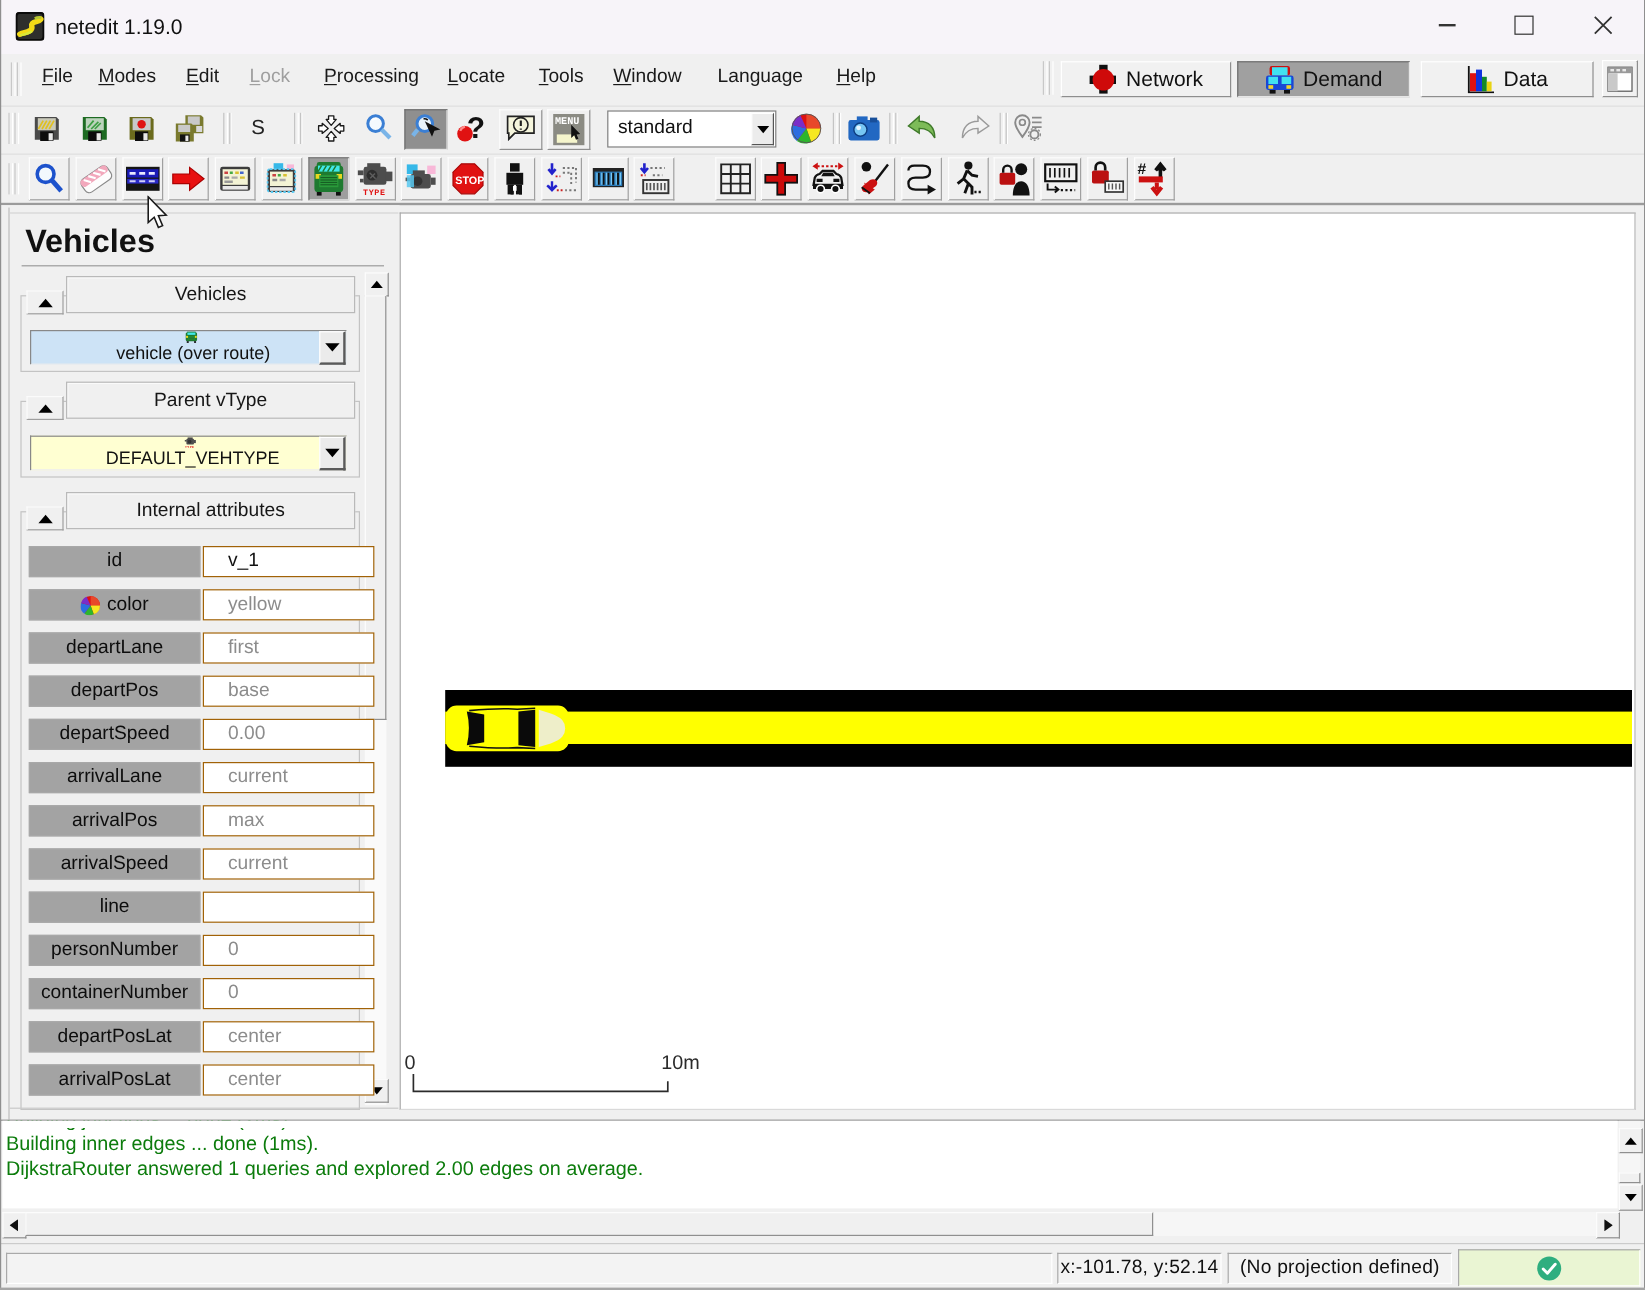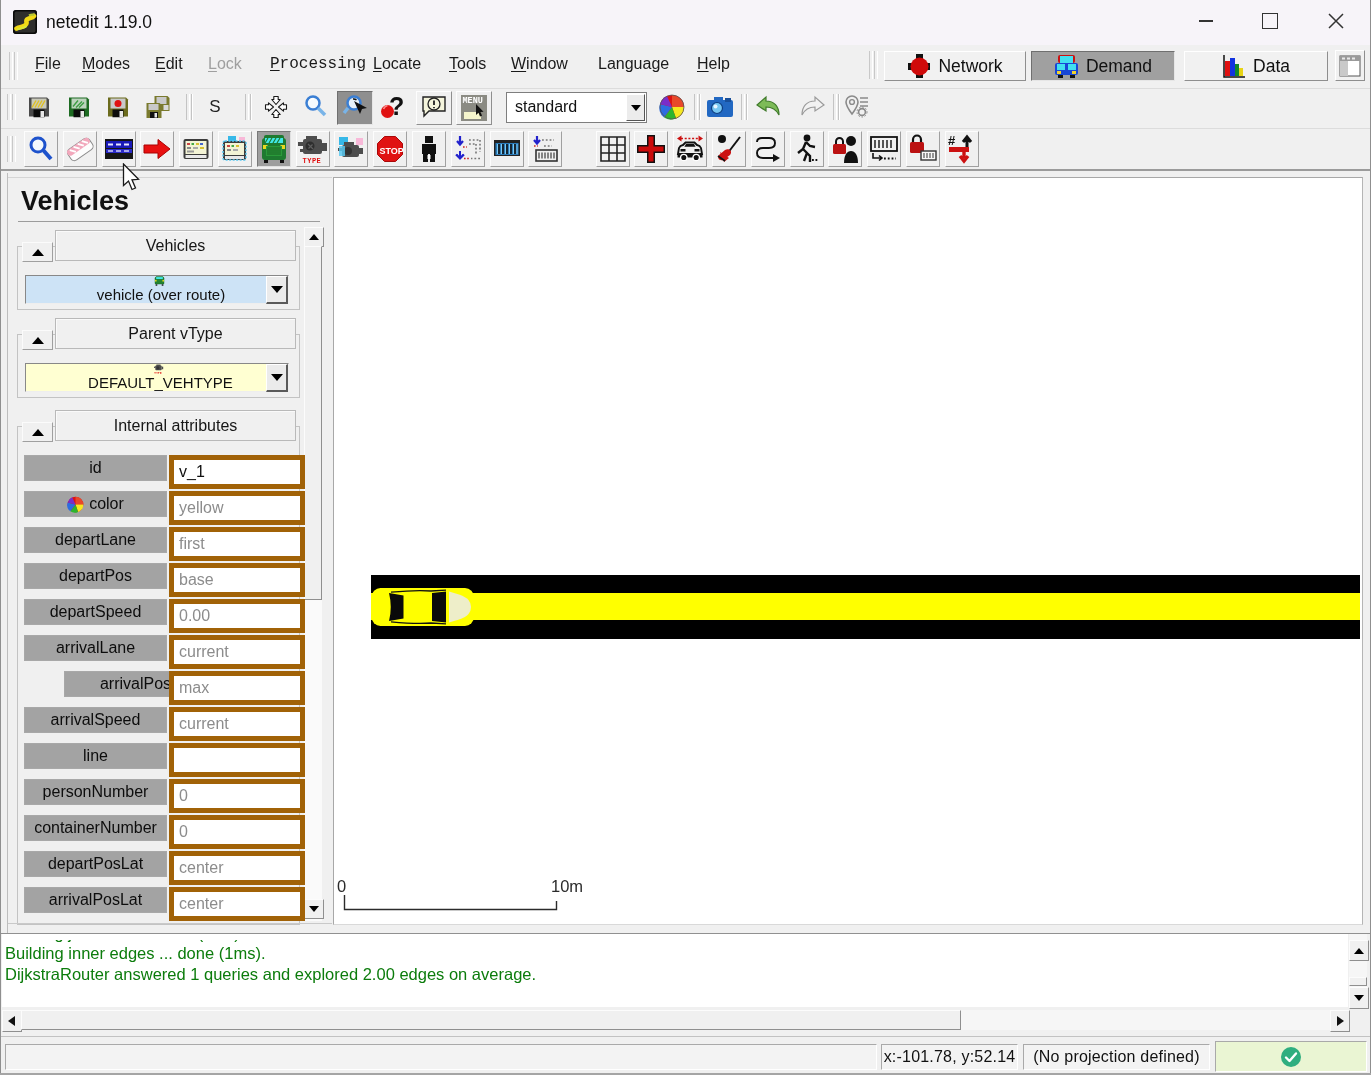--- a/index.html
+++ b/index.html
@@ -29,22 +29,22 @@
             display:flex;align-items:center;justify-content:center;
             font-size:16px;color:#161616;}
   .grparrow{position:absolute;width:29px;height:18px;background:#f0f0f0;
             border-top:1px solid #fbfbfb;border-left:1px solid #fbfbfb;
             border-bottom:1px solid #9f9f9f;border-right:1px solid #9f9f9f;
             display:flex;align-items:center;justify-content:center;}
   .alabel{position:absolute;left:24px;width:141px;height:24px;background:#a3a3a3;
           border:1px solid #a8a8a8;display:flex;align-items:center;justify-content:center;
           font-size:16px;color:#0d0d0d;}
   .ainput{position:absolute;left:169px;width:121px;height:24px;background:#ffffff;
-          border:5px solid #a16207;display:flex;align-items:center;
-          font-size:16px;color:#8c8c8c;padding-left:5px;}
+          border:1px solid #a16207;display:flex;align-items:center;
+          font-size:16px;color:#8c8c8c;padding-left:20px;}
   .combo{position:absolute;left:25px;width:262px;height:27px;
          border-top:1px solid #888888;border-left:1px solid #888888;
          border-bottom:1px solid #eeeeee;border-right:1px solid #eeeeee;
          display:flex;align-items:center;font-size:15px;color:#111;flex-direction:column;}
   .drop{position:absolute;right:0;top:0;width:19px;height:25px;background:#ebebeb;
         border-top:1px solid #ffffff;border-left:1px solid #ffffff;
         border-bottom:2px solid #5a5a5a;border-right:2px solid #5a5a5a;
         display:flex;align-items:center;justify-content:center;}
   .tri-dn{width:0;height:0;border-left:6px solid transparent;border-right:6px solid transparent;border-top:7px solid #000;}
   .tri-up{width:0;height:0;border-left:5px solid transparent;border-right:5px solid transparent;border-bottom:6px solid #000;}
@@ -79,21 +79,21 @@
  <path d="M1 1 L15 15 M15 1 L1 15" stroke="#333" stroke-width="1.5"></path>
 </svg>
 
 <div class="abs" style="left:0;top:45px;width:1371px;height:44px;background:#f0f0f0;"></div>
 <div class="abs" style="left:9px;top:52px;width:2px;height:28px;border-left:1px solid #c8c8c8;border-right:1px solid #fff;"></div>
 <div class="abs" style="left:14px;top:52px;width:2px;height:28px;border-left:1px solid #c8c8c8;border-right:1px solid #fff;"></div>
 <div class="menuitem" style="left:35px;"><u>F</u>ile</div>
 <div class="menuitem" style="left:82px;"><u>M</u>odes</div>
 <div class="menuitem" style="left:155px;"><u>E</u>dit</div>
 <div class="menuitem" style="left:208px;color:#9f9f9f;"><u>L</u>ock</div>
-<div class="menuitem" style="left:270px;font-family:Liberation Mono, monospace;"><u>P</u>rocessing</div>
+<div class="menuitem" style="left:270px;"><u>P</u>rocessing</div>
 <div class="menuitem" style="left:373px;"><u>L</u>ocate</div>
 <div class="menuitem" style="left:449px;"><u>T</u>ools</div>
 <div class="menuitem" style="left:511px;"><u>W</u>indow</div>
 <div class="menuitem" style="left:598px;">Language</div>
 <div class="menuitem" style="left:697px;"><u>H</u>elp</div>
 <div class="abs" style="left:869px;top:51px;width:2px;height:28px;border-left:1px solid #c8c8c8;border-right:1px solid #fff;"></div>
 <div class="abs" style="left:874px;top:51px;width:2px;height:28px;border-left:1px solid #c8c8c8;border-right:1px solid #fff;"></div>
 <div class="smbtn" style="left:884px;width:140px;">
   <svg width="24" height="26" viewBox="0 0 24 26" style="margin-right:7px;">
    <rect x="9" y="1" width="7" height="24" fill="#111"></rect>
@@ -620,21 +620,21 @@
 </svg>color</div>
     <div class="ainput" style="top:491px;">yellow</div>
 <div class="alabel" style="top:527px;">departLane</div>
     <div class="ainput" style="top:527px;">first</div>
 <div class="alabel" style="top:563px;">departPos</div>
     <div class="ainput" style="top:563px;">base</div>
 <div class="alabel" style="top:599px;">departSpeed</div>
     <div class="ainput" style="top:599px;">0.00</div>
 <div class="alabel" style="top:635px;">arrivalLane</div>
     <div class="ainput" style="top:635px;">current</div>
-<div class="alabel" style="top:671px;margin-left:40px;">arrivalPos</div>
+<div class="alabel" style="top:671px;">arrivalPos</div>
     <div class="ainput" style="top:671px;">max</div>
 <div class="alabel" style="top:707px;">arrivalSpeed</div>
     <div class="ainput" style="top:707px;">current</div>
 <div class="alabel" style="top:743px;">line</div>
     <div class="ainput" style="top:743px;"></div>
 <div class="alabel" style="top:779px;">personNumber</div>
     <div class="ainput" style="top:779px;">0</div>
 <div class="alabel" style="top:815px;">containerNumber</div>
     <div class="ainput" style="top:815px;">0</div>
 <div class="alabel" style="top:851px;">departPosLat</div>

